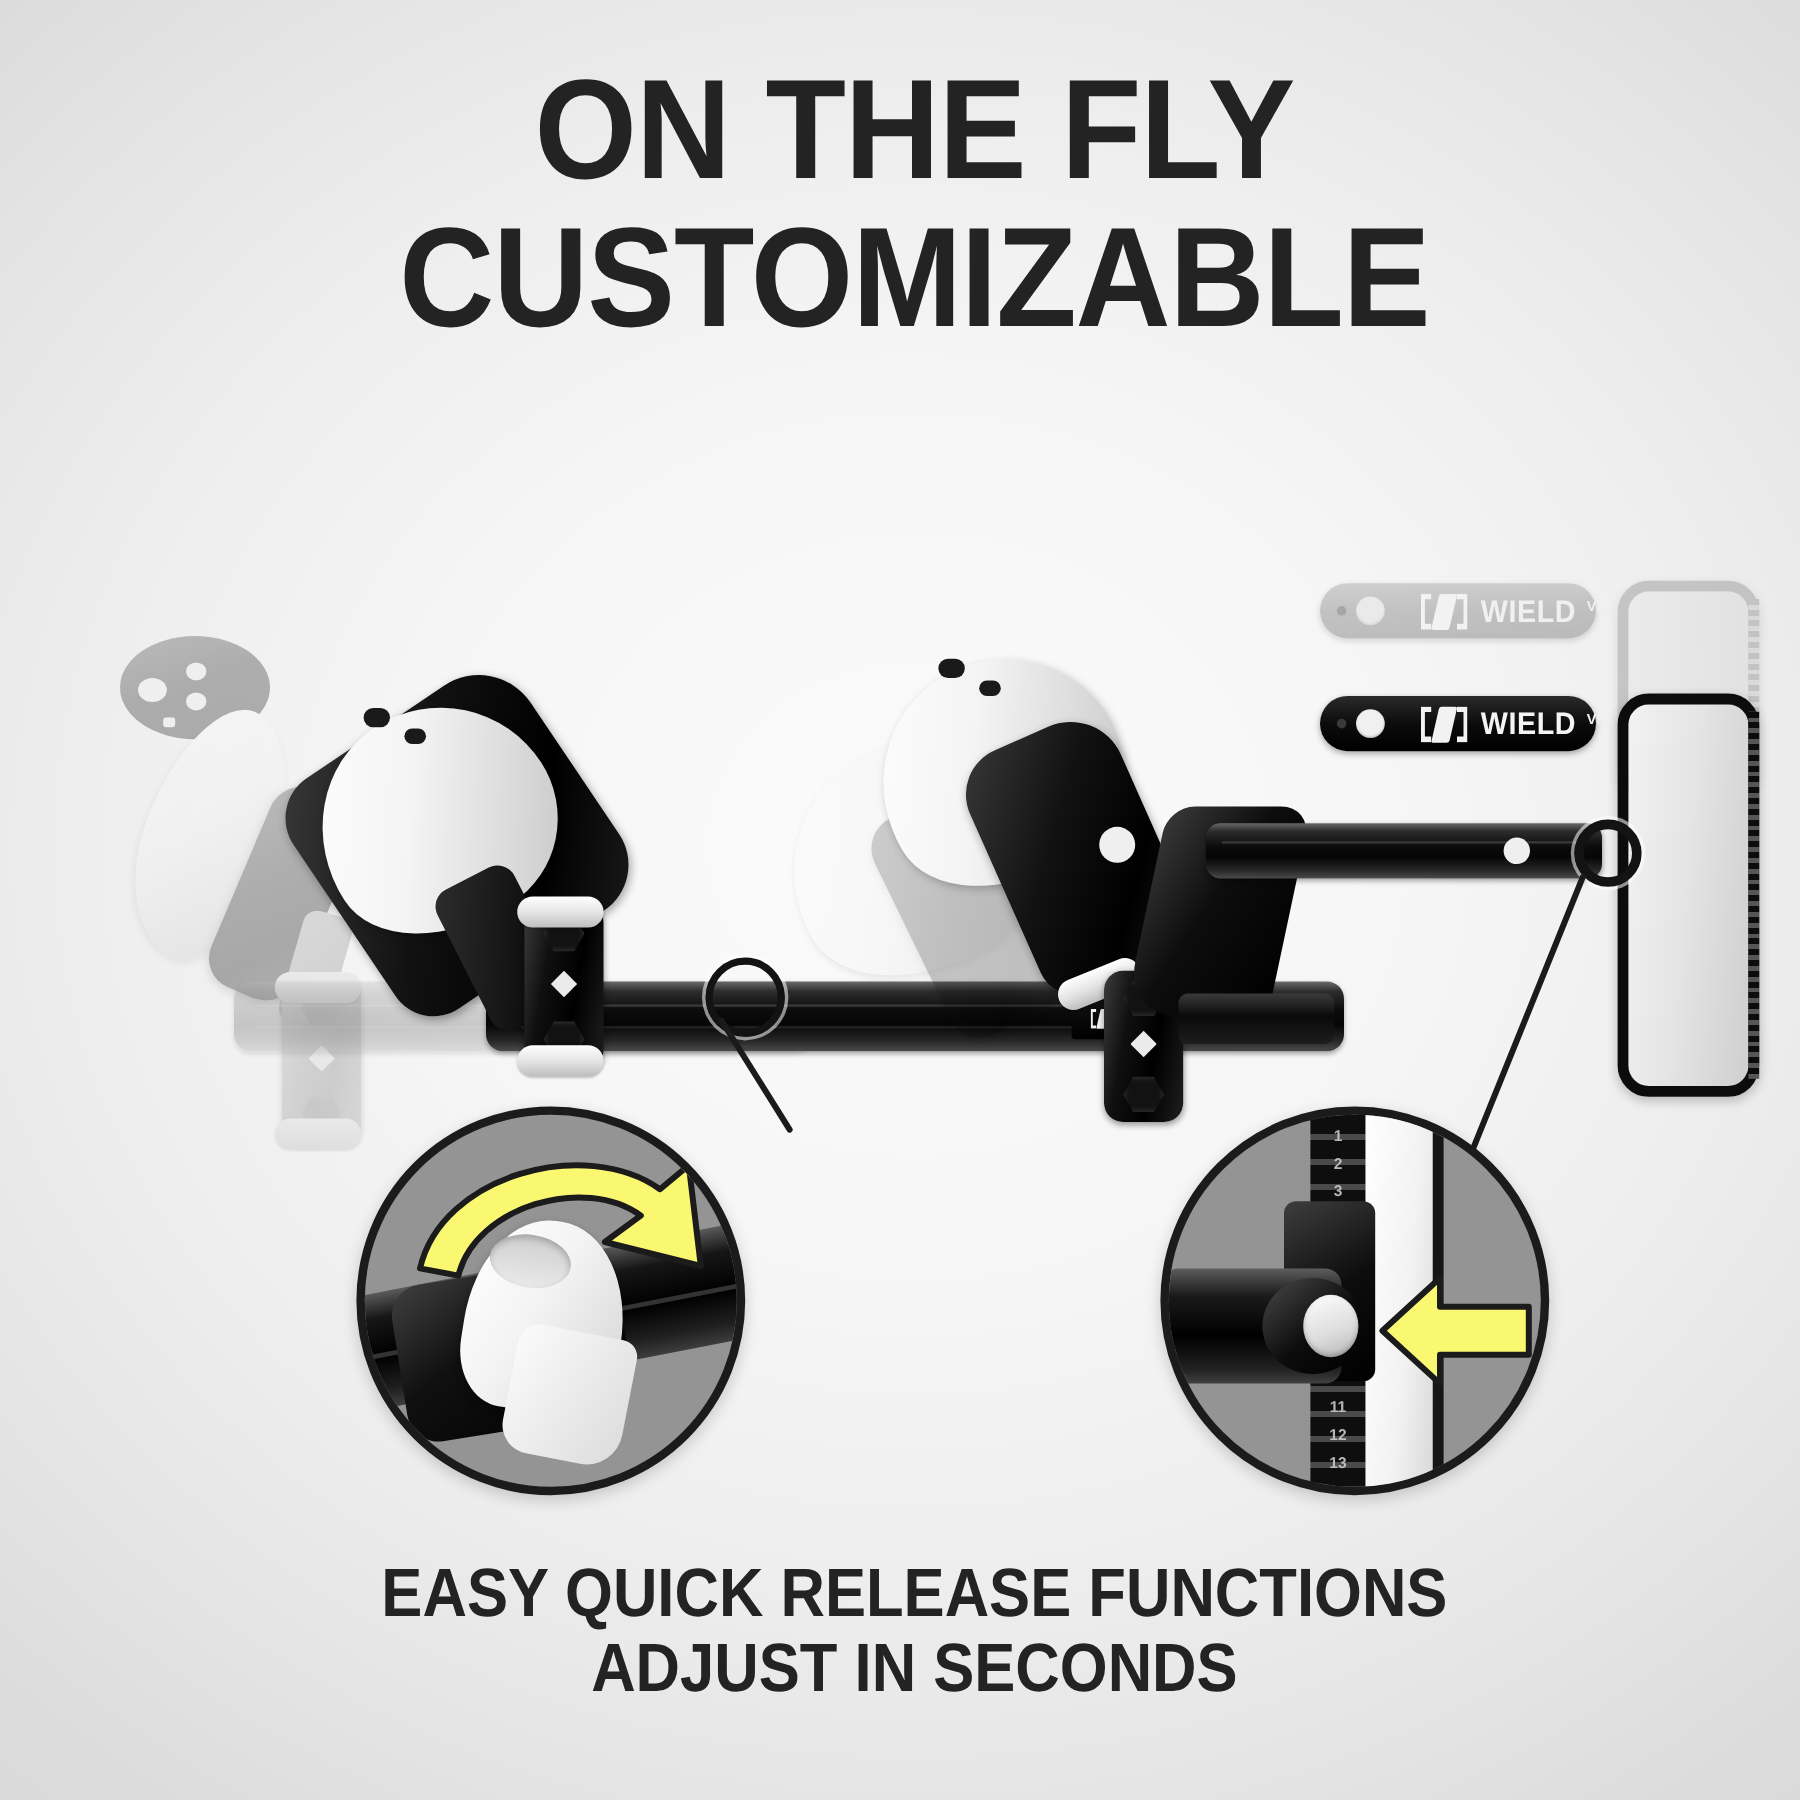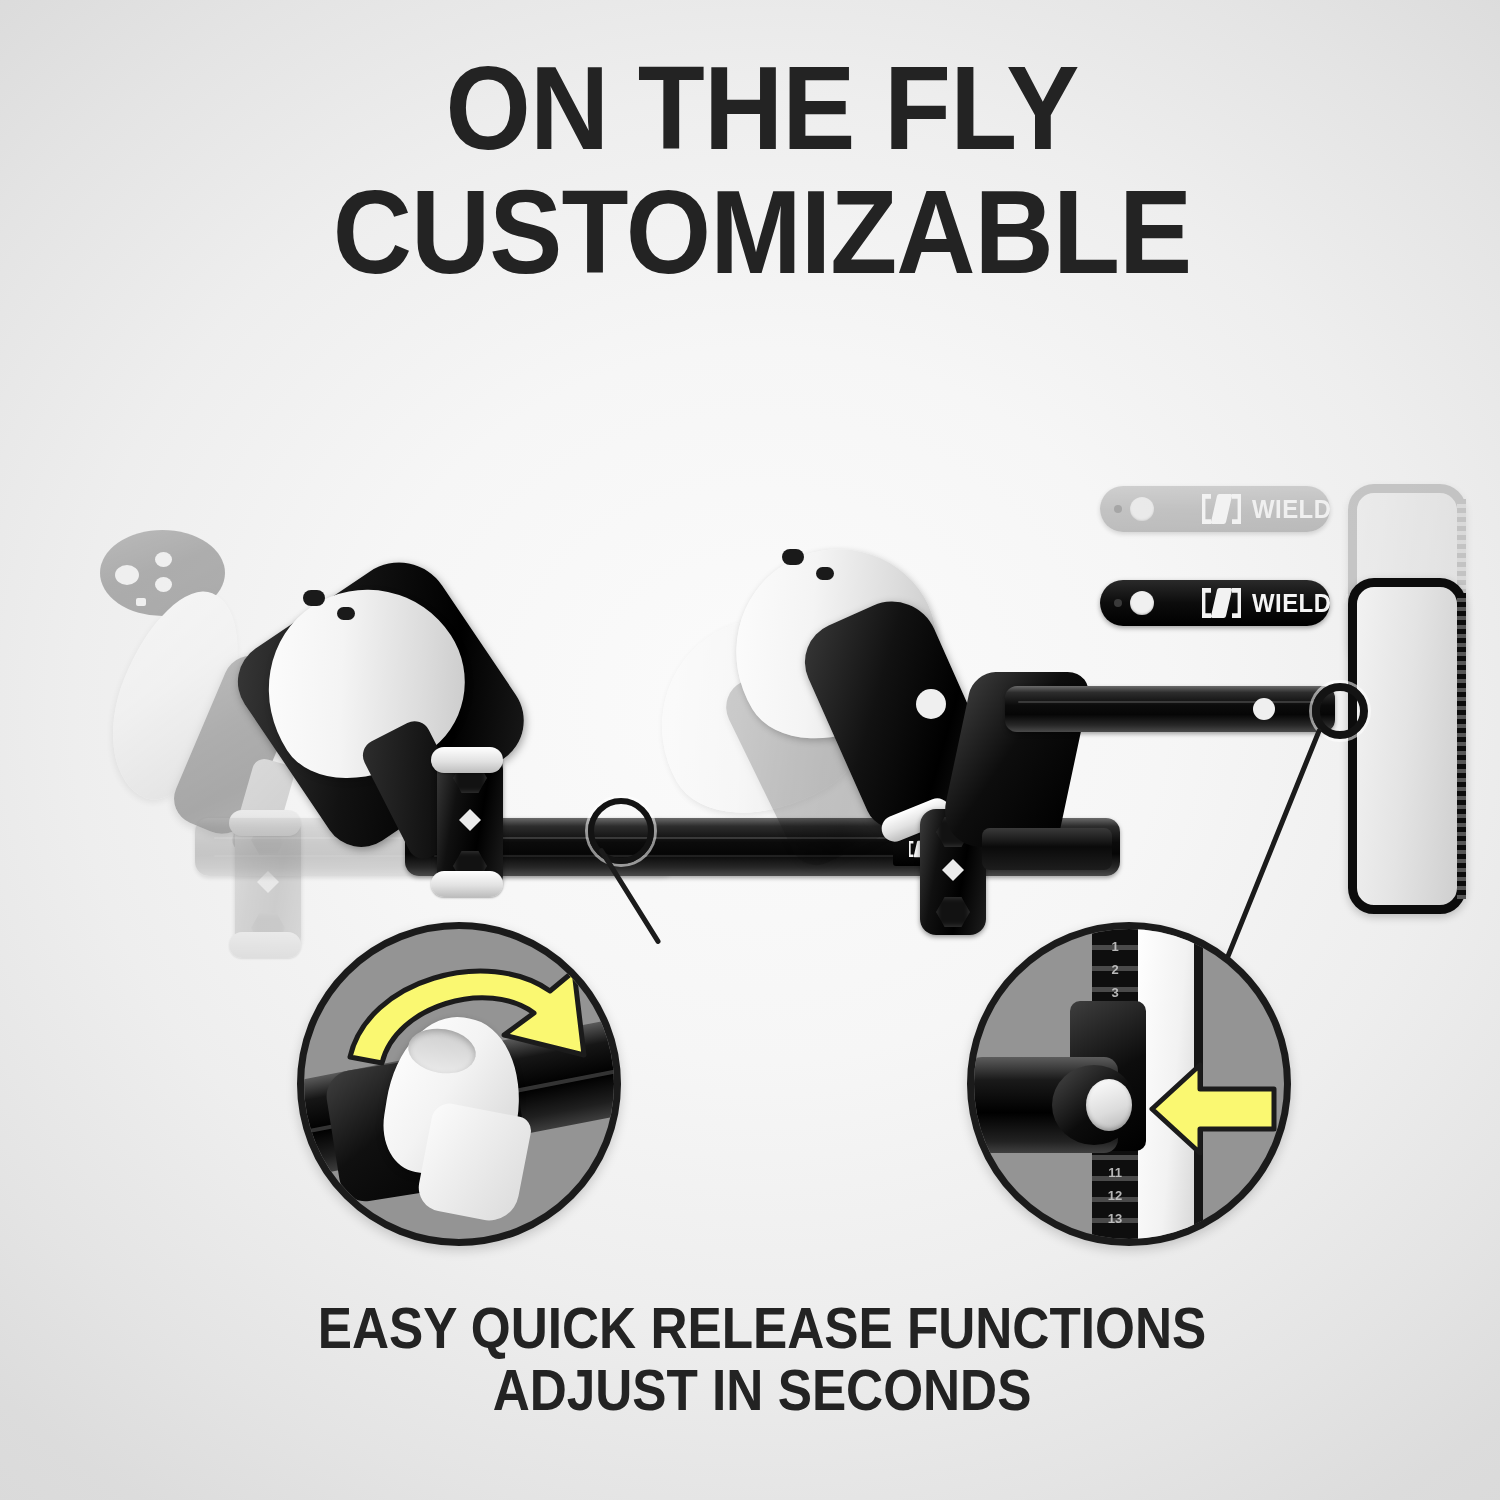--- a/index.html
+++ b/index.html
@@ -117,21 +117,21 @@
   .badge .eyelet{
     width:24px;height:24px;border-radius:50%;
     background:#f0f0f0;margin-left:30px;flex:0 0 auto;
     box-shadow:inset 0 -1px 2px rgba(0,0,0,.25);
   }
   .badge .eyelet.g{background:#dcdcdc;}
   .badge .pin{
     position:absolute;left:14px;top:50%;margin-top:-4px;
     width:8px;height:8px;border-radius:50%;background:#3a3a3a;
   }
-  .badge .brandwrap{display:flex;align-items:center;margin-left:48px;}
+  .badge .brandwrap{display:flex;align-items:flex-end;margin-left:30px;}
   .logomark{display:flex;align-items:flex-end;gap:3px;margin-right:11px;}
   .logomark i{display:block;background:#f2f2f2;}
   .lm-b1{width:9px;height:30px;clip-path:polygon(0 0,100% 0,100% 16%,38% 16%,38% 84%,100% 84%,100% 100%,0 100%);}
   .lm-mid{width:15px;height:30px;transform:skewX(-13deg);border-radius:2px;}
   .lm-b2{width:9px;height:30px;clip-path:polygon(0 0,100% 0,100% 100%,0 100%,0 84%,62% 84%,62% 16%,0 16%);}
   .wordmark{
     color:#f4f4f4;font-weight:700;font-size:26px;letter-spacing:.5px;
     font-family:"Liberation Sans Narrow","Liberation Sans",sans-serif;
     transform:scaleX(.92);transform-origin:0 50%;
   }

